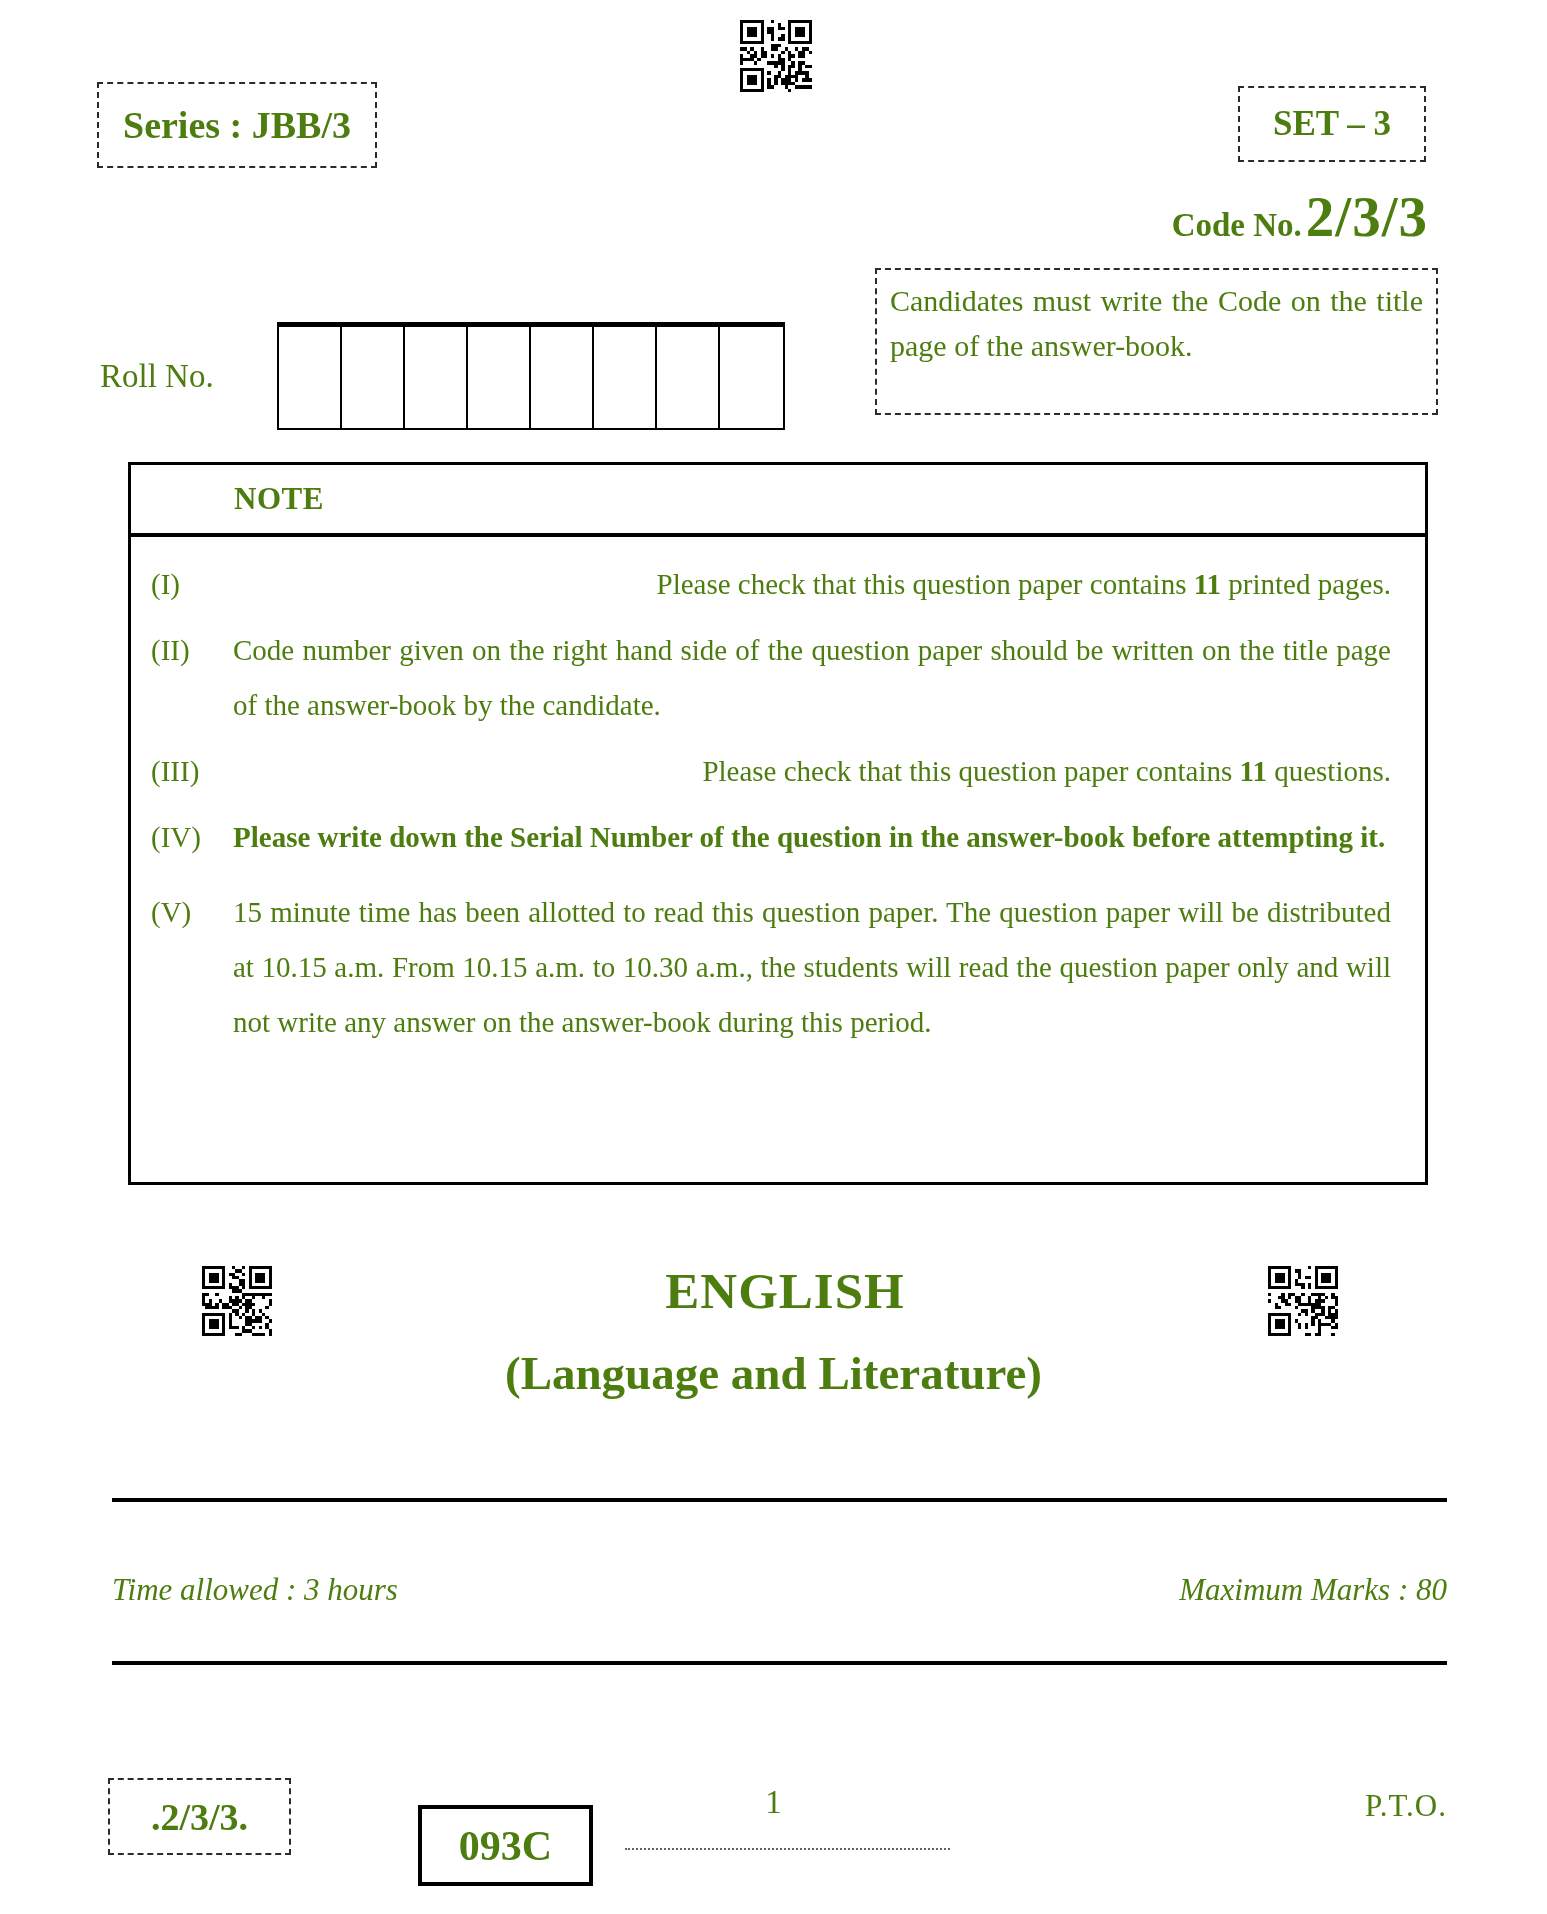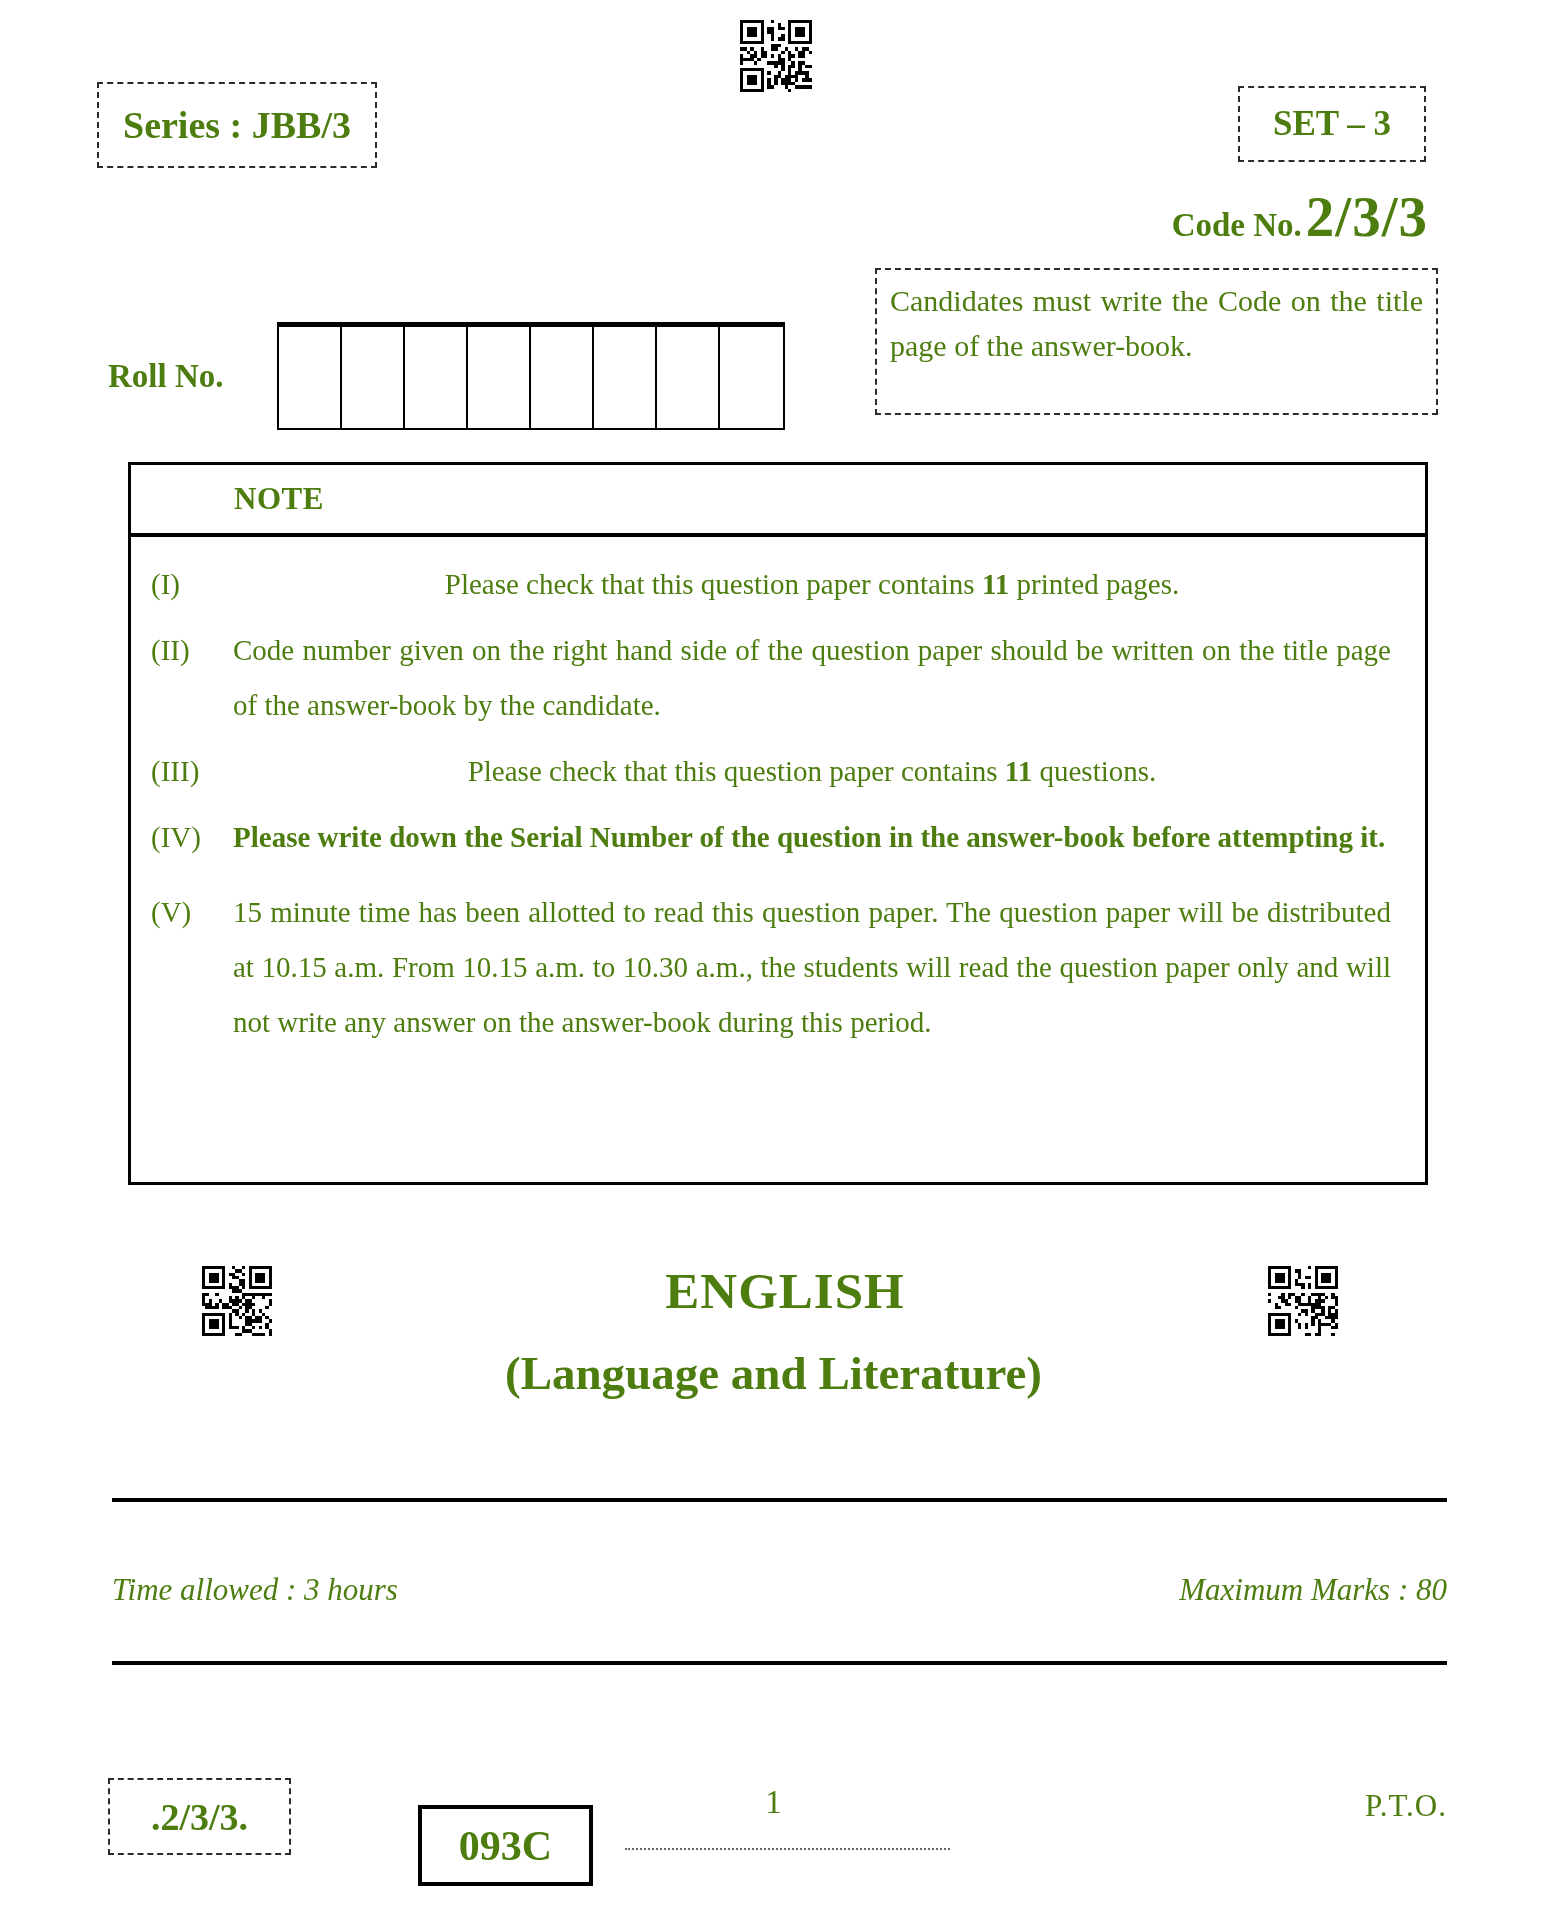--- a/index.html
+++ b/index.html
@@ -24,21 +24,21 @@
     box-sizing:border-box; background:#fff;
   }
   .series-box{left:97px; top:82px; width:280px; height:86px; font-weight:bold; font-size:38px;}
   .set-box{left:1238px; top:86px; width:188px; height:76px; font-weight:bold; font-size:35px;}
 
   .code-line{right:119px; top:184px; display:flex; align-items:baseline; gap:4px; white-space:nowrap;}
   .code-label{font-weight:bold; font-size:33px;}
   .code-value{font-weight:bold; font-size:57px; letter-spacing:1px;}
 
   
-  .roll-label{left:100px; top:358px; font-weight:bold; font-size:33px;margin-left:8px;}
+  .roll-label{left:100px; top:358px; font-weight:normal; font-size:33px;}
   .roll-boxes{
     left:277px; top:322px; display:flex;
     border:2px solid #000; border-top:5px solid #000; box-sizing:border-box;
   }
   .roll-cell{width:63px; height:101px; border-right:2px solid #000; box-sizing:border-box; background:#fff;}
   .roll-cell:last-child{border-right:none;}
 
   .candidates-box{
     left:875px; top:268px; width:563px; height:147px;
     border:2px dashed #2b2b2b; box-sizing:border-box;
@@ -54,21 +54,21 @@
   .note-header{
     height:68px; border-bottom:4px solid #000;
     display:flex; align-items:center; padding-left:103px;
     font-weight:bold; font-size:31px; letter-spacing:.5px;
   }
   .note-body{padding:20px 34px 0 20px;}
   .note-item{display:flex; margin-bottom:11px;}
   .note-item.gap-lg{margin-top:20px;}
   .item-label{width:82px; flex:none; font-size:29px; line-height:55px;}
   .item-text{flex:1; margin:0; font-size:29px; line-height:55px; text-align:justify;}
-  .note-item.plain .item-text{text-align:center;}
+  .note-item.plain .item-text{text-align:right;}
   .note-item.strong .item-text{font-weight:bold;}
   .item-text b{font-weight:bold;}
 
   
   .title-main{left:0; right:0; top:1262px; text-align:center; font-weight:bold; font-size:51px; letter-spacing:1px;padding-left:23px;}
   .title-sub{left:0; right:0; top:1346px; text-align:center; font-weight:bold; font-size:47px;}
 
   
   .rule{height:4px; background:#000;}
   .rule-1{left:112px; width:1335px; top:1498px;}

